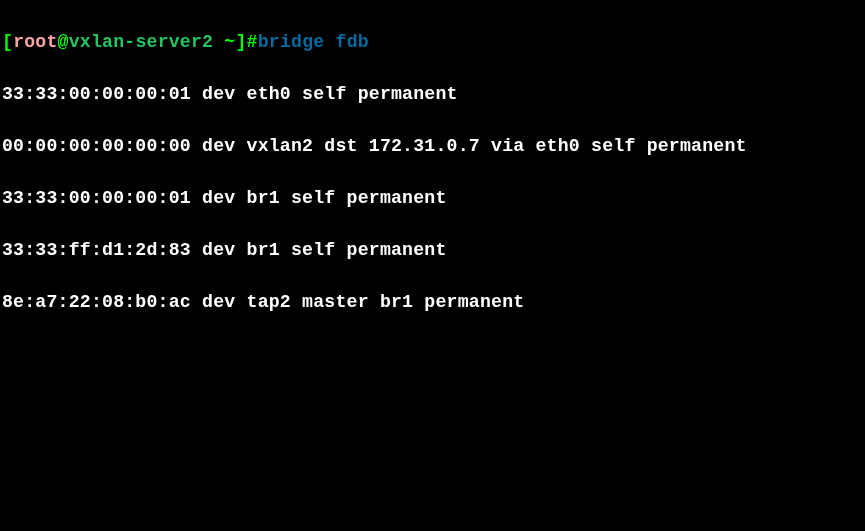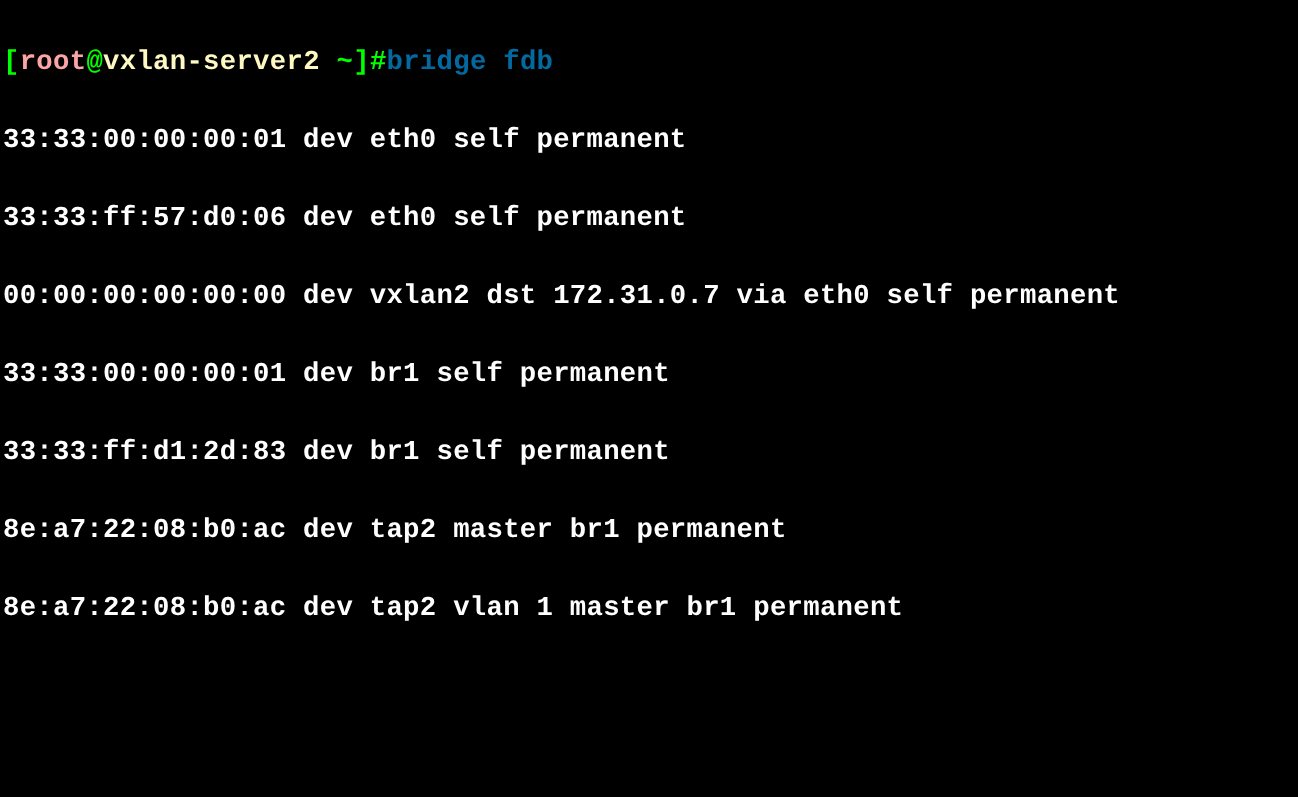--- a/index.html
+++ b/index.html
@@ -23,21 +23,21 @@
       white-space: pre;
       letter-spacing: 0.2px;
     }
     .prompt-bracket {
       color: #00ff00;
     }
     .prompt-user {
       color: #fca5a5;
     }
     .prompt-host {
-      color: #fef9c3;
+      color: #22c55e;
     }
     .prompt-at {
       color: #00ff00;
     }
     .prompt-path {
       color: #00ff00;
     }
     .command {
       color: #0369a1;
     }
@@ -47,26 +47,24 @@
     .line {
       display: block;
     }
   </style>
 </head>
 <body>
 
 <div class="terminal">
 <span class="line"><span class="prompt-bracket">[</span><span class="prompt-user">root</span><span class="prompt-at">@</span><span class="prompt-host">vxlan-server2</span><span class="prompt-bracket"> </span><span class="prompt-path">~</span><span class="prompt-bracket">]</span><span class="prompt-bracket">#</span><span class="command">bridge fdb</span></span>
 <span class="line output">33:33:00:00:00:01 dev eth0 self permanent</span>
-<span class="line output">33:33:ff:57:d0:06 dev eth0 self permanent</span>
 <span class="line output">00:00:00:00:00:00 dev vxlan2 dst 172.31.0.7 via eth0 self permanent</span>
 <span class="line output">33:33:00:00:00:01 dev br1 self permanent</span>
 <span class="line output">33:33:ff:d1:2d:83 dev br1 self permanent</span>
 <span class="line output">8e:a7:22:08:b0:ac dev tap2 master br1 permanent</span>
-<span class="line output">8e:a7:22:08:b0:ac dev tap2 vlan 1 master br1 permanent</span>
 
 
 
 
 
 
 
 
 
 

